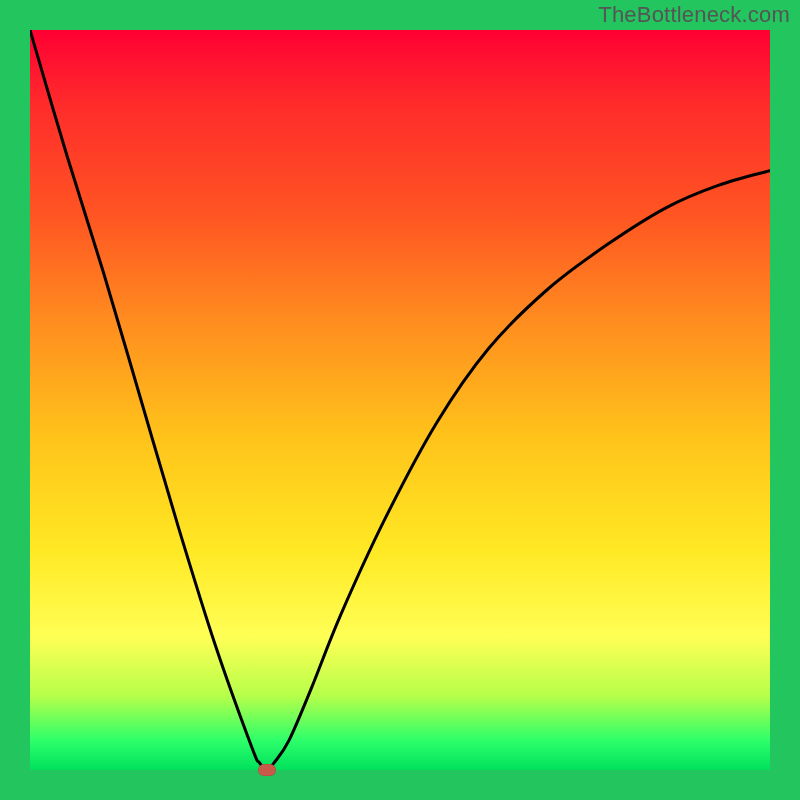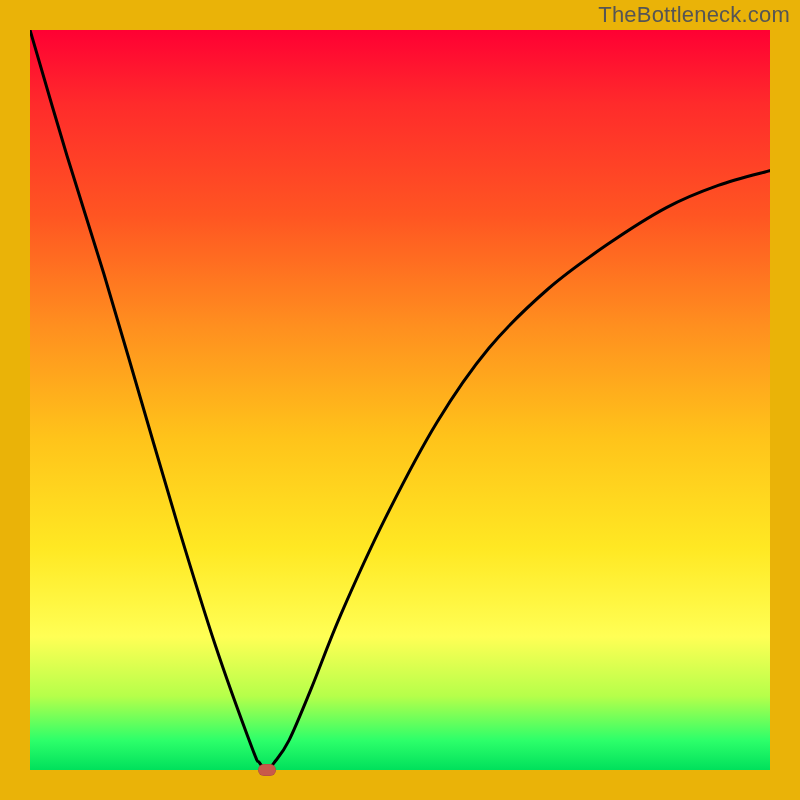--- a/index.html
+++ b/index.html
@@ -8,21 +8,21 @@
     width: 800px;
     height: 800px;
     background: #000;
     font-family: Arial, Helvetica, sans-serif;
     overflow: hidden;
   }
   .frame {
     position: relative;
     width: 800px;
     height: 800px;
-    background: #eab308;
+    background: #22c55e;
   }
   .watermark {
     position: absolute;
     top: 2px;
     right: 10px;
     color: #555;
     font-size: 22px;
     font-weight: 500;
     letter-spacing: 0.2px;
     user-select: none;

